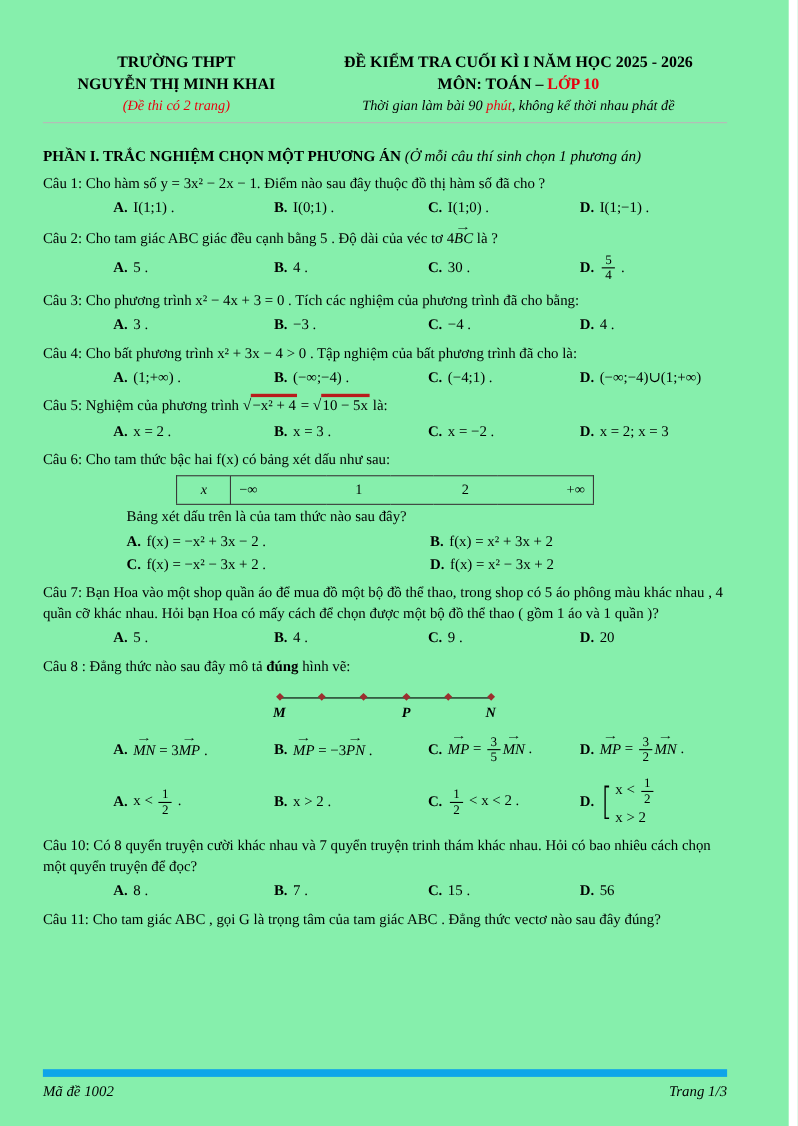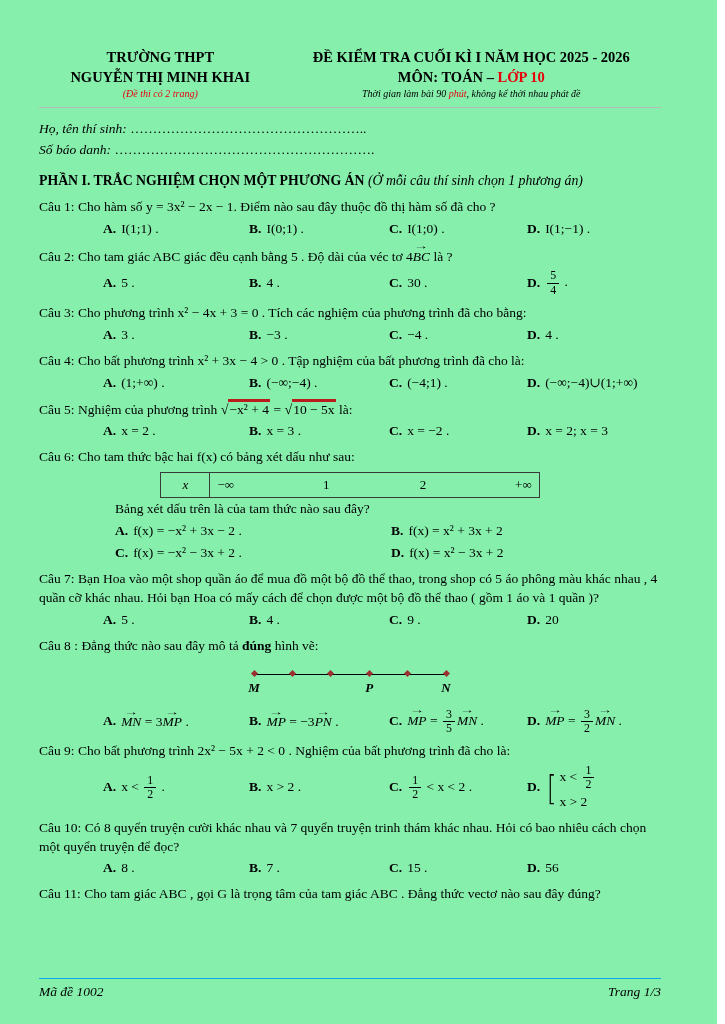--- a/index.html
+++ b/index.html
@@ -11,21 +11,21 @@
     font-size: 13.5px; line-height: 1.4;
     display: flex; flex-direction: column; overflow: hidden; position: relative;
   }
   .red { color: #e8000d; }
 
   
   .header { display: flex; padding-bottom: 6px; border-bottom: 1px solid #b9b9b9; }
   .h-left { width: 39%; text-align: center; }
   .h-right { width: 61%; text-align: center; }
   .h-line-b { font-weight: bold; font-size: 14.5px; line-height: 1.35; }
-  .h-line-i { font-style: italic; font-size: 10px; line-height: 1.35; }
+  .h-line-i { font-style: italic; font-size: 13px; line-height: 1.35; }
 
   
   .info-row { display: flex; justify-content: space-between; align-items: center; margin-top: 10px; }
   .info-line { font-style: italic; margin: 2px 0; }
   .info-line .dots { font-style: normal; }
   .code-box { border: 1.7px solid #1a1a1a; padding: 5px 14px; font-size: 14px; font-weight: bold; margin-right: 2px; white-space: nowrap; }
 
   
   .part-heading { margin-top: 10px; font-size: 13.8px; }
 
@@ -65,45 +65,41 @@
   .sign-table td.c-right { text-align: right; }
   .sign-table td.fxl { font-weight: bold; }
 
   
   .fig { position: relative; width: 192px; height: 36px; margin: 8px auto 2px auto; }
   .fig-line { position: absolute; top: 10px; left: 0; right: 0; border-top: 1.6px solid #000; }
   .fdot { position: absolute; top: 7.5px; width: 5px; height: 5px; background: #9c2f2f; transform: rotate(45deg); }
   .fig-lbl { position: absolute; top: 15px; transform: translateX(-50%); font-weight: bold; font-style: italic; font-size: 13px; }
 
   
-  .footer { margin-top: auto; border-top: 1px solid #0ea5e9; padding-top: 4px; display: flex; justify-content: space-between; font-style: italic; }
+  .footer { margin-top: auto; border-top: 7px solid #0ea5e9; padding-top: 4px; display: flex; justify-content: space-between; font-style: italic; }
 </style>
 </head>
 <body>
 
 <div class="page">
 
   <div class="header">
     <div class="h-left">
       <div class="h-line-b">TRƯỜNG THPT</div>
       <div class="h-line-b">NGUYỄN THỊ MINH KHAI</div>
       <div class="h-line-i red">(Đề thi có 2 trang)</div>
     </div>
     <div class="h-right">
       <div class="h-line-b">ĐỀ KIỂM TRA CUỐI KÌ I NĂM HỌC 2025 - 2026</div>
       <div class="h-line-b"><span>MÔN: TOÁN – </span><span class="red">LỚP 10</span></div>
       <div class="h-line-i"><span>Thời gian làm bài 90 </span><span class="red">phút</span><span>, không kể thời nhau phát đề</span></div>
     </div>
   </div>
 
   <div class="info-row">
-    <div>
-      <div class="info-line"><span>Họ, tên thí sinh: </span><span class="dots">……………………………………………..</span></div>
-      <div class="info-line"><span>Số báo danh: </span><span class="dots">………………………………………………….</span></div>
-    </div>
   </div>
 
   <div class="part-heading"><b>PHẦN I. TRẮC NGHIỆM CHỌN MỘT PHƯƠNG ÁN</b><i> (Ở mỗi câu thí sinh chọn 1 phương án)</i></div>
 
   <div class="q">
     <p class="q-line"><b class="q-label">Câu 1:</b> <span>Cho hàm số  y = 3x² − 2x − 1. Điểm nào sau đây thuộc đồ thị hàm số đã cho ?</span></p>
     <div class="options">
       <span class="opt">
           <b>A.</b>
           <span>I(1;1) .</span>
@@ -305,21 +301,20 @@
           <b>D.</b>
           <span><span class="vec">MP</span> = <span class="frac">
               <span class="fnum">3</span>
               <span class="fden">2</span>
             </span><span class="vec">MN</span> .</span>
         </span>
     </div>
   </div>
 
   <div class="q">
-    <p class="q-line"><b class="q-label">Câu 9:</b> <span>Cho bất phương trình  2x² − 5x + 2 &lt; 0 . Nghiệm của bất phương trình đã cho là:</span></p>
     <div class="options">
       <span class="opt">
           <b>A.</b>
           <span>x &lt; <span class="frac">
               <span class="fnum">1</span>
               <span class="fden">2</span>
             </span> .</span>
         </span>
       <span class="opt">
           <b>B.</b>

